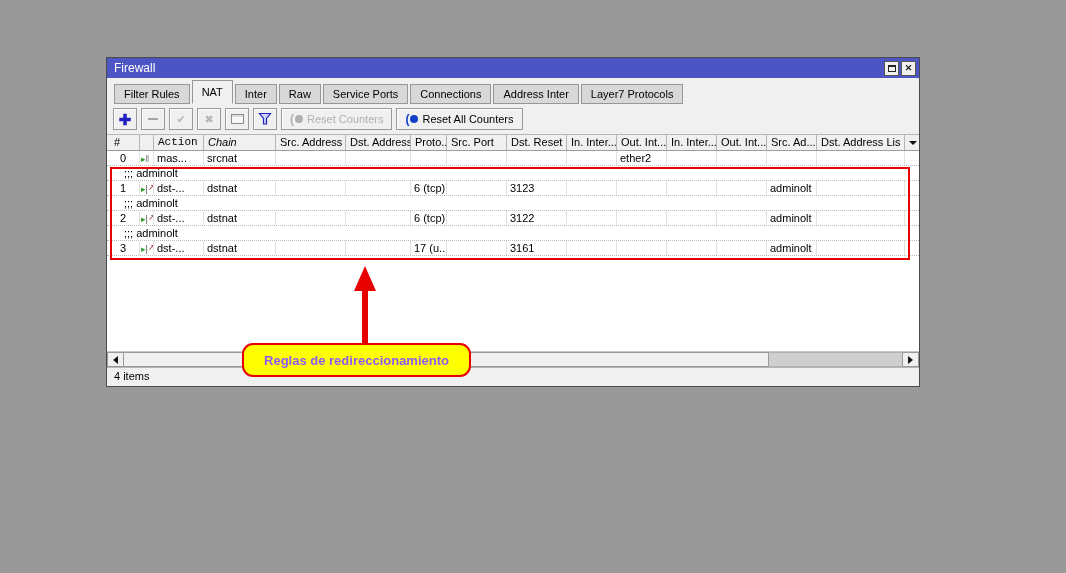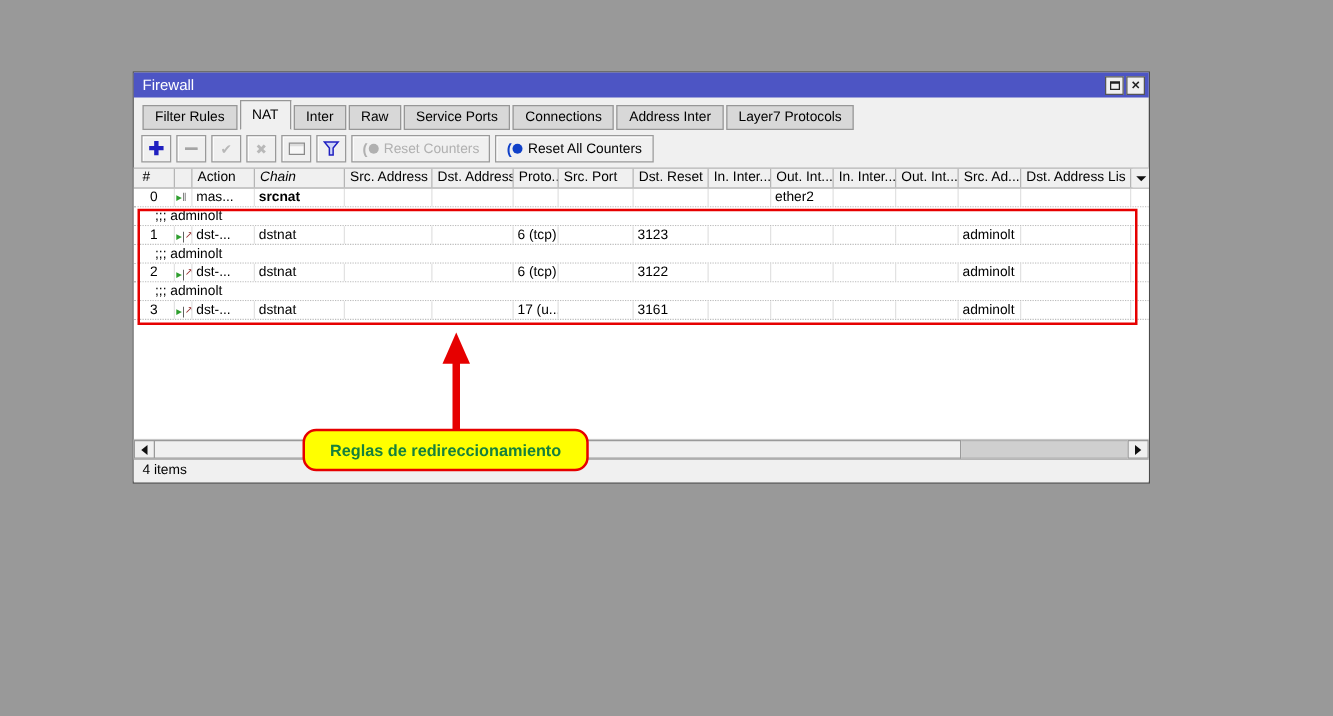--- a/index.html
+++ b/index.html
@@ -122,21 +122,21 @@
   .arrow-shaft{position:absolute;left:362px;top:289px;width:6px;height:56px;background:var(--red);z-index:11;}
   .arrow-head{
     position:absolute;left:354px;top:266px;width:0;height:0;z-index:11;
     border-left:11px solid transparent;border-right:11px solid transparent;
     border-bottom:25px solid var(--red);
   }
   .callout{
     position:absolute;left:242px;top:343px;width:229px;height:34px;z-index:12;
     background:var(--yellow);border:2px solid var(--red);border-radius:11px;
     display:flex;align-items:center;justify-content:center;
-    font-weight:bold;font-size:13px;color:#15803d;
+    font-weight:bold;font-size:13px;color:#8b5cf6;
   }
 </style>
 </head>
 <body>
 
 <div class="window">
 
   <div class="titlebar">
     <span>Firewall</span>
     <span class="spacer"></span>
@@ -192,21 +192,21 @@
           <span class="paren">(</span>
           <span class="dot"></span>
         </span>
       <span>Reset All Counters</span>
     </div>
   </div>
 
   <div class="thead">
       <span class="hcell c0" style="width: 33px;">#</span>
       <span class="hcell c1" style="width: 14px;"></span>
-      <span class="hcell c2" style="width: 50px;">Action</span>
+      <span class="hcell c2" style="width: 50px; font-family: Liberation Mono, monospace;">Action</span>
       <span class="hcell c3" style="width: 72px; font-style: italic;">Chain</span>
       <span class="hcell c4" style="width: 70px;">Src. Address</span>
       <span class="hcell c5" style="width: 65px;">Dst. Address</span>
       <span class="hcell c6" style="width: 36px;">Proto...</span>
       <span class="hcell c7" style="width: 60px;">Src. Port</span>
       <span class="hcell c8" style="width: 60px;">Dst. Reset</span>
       <span class="hcell c9" style="width: 50px;">In. Inter...</span>
       <span class="hcell c10" style="width: 50px;">Out. Int...</span>
       <span class="hcell c11" style="width: 50px;">In. Inter...</span>
       <span class="hcell c12" style="width: 50px;">Out. Int...</span>
@@ -215,21 +215,21 @@
       <span class="hbtn">
         <span class="tri-down"></span>
       </span>
     </div>
 
   <div class="tbody">
       <div class="trow rule">
         <span class="cell c0" style="width: 33px;">0</span>
         <span class="cell c1" style="width: 14px;"><span class="ig">▸</span><span class="ibars">‖</span></span>
         <span class="cell c2" style="width: 50px;">mas...</span>
-        <span class="cell c3" style="width: 72px; font-weight: bold;">srcnat</span>
+        <span class="cell c3" style="width: 72px;">srcnat</span>
         <span class="cell c4" style="width: 70px;"></span>
         <span class="cell c5" style="width: 65px;"></span>
         <span class="cell c6" style="width: 36px;"></span>
         <span class="cell c7" style="width: 60px;"></span>
         <span class="cell c8" style="width: 60px;"></span>
         <span class="cell c9" style="width: 50px;"></span>
         <span class="cell c10" style="width: 50px;">ether2</span>
         <span class="cell c11" style="width: 50px;"></span>
         <span class="cell c12" style="width: 50px;"></span>
         <span class="cell c13" style="width: 50px;"></span>

